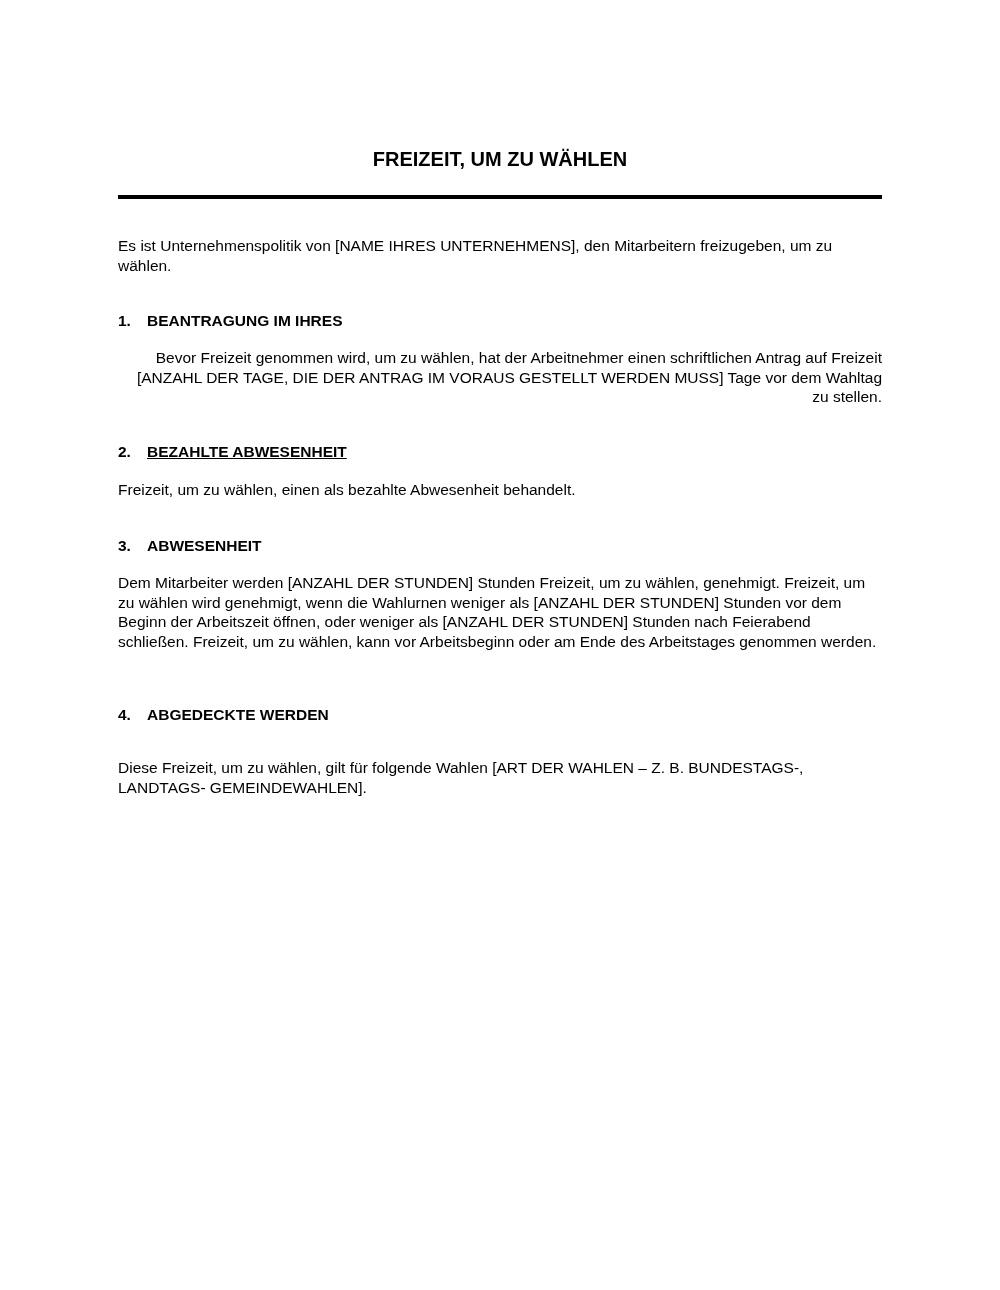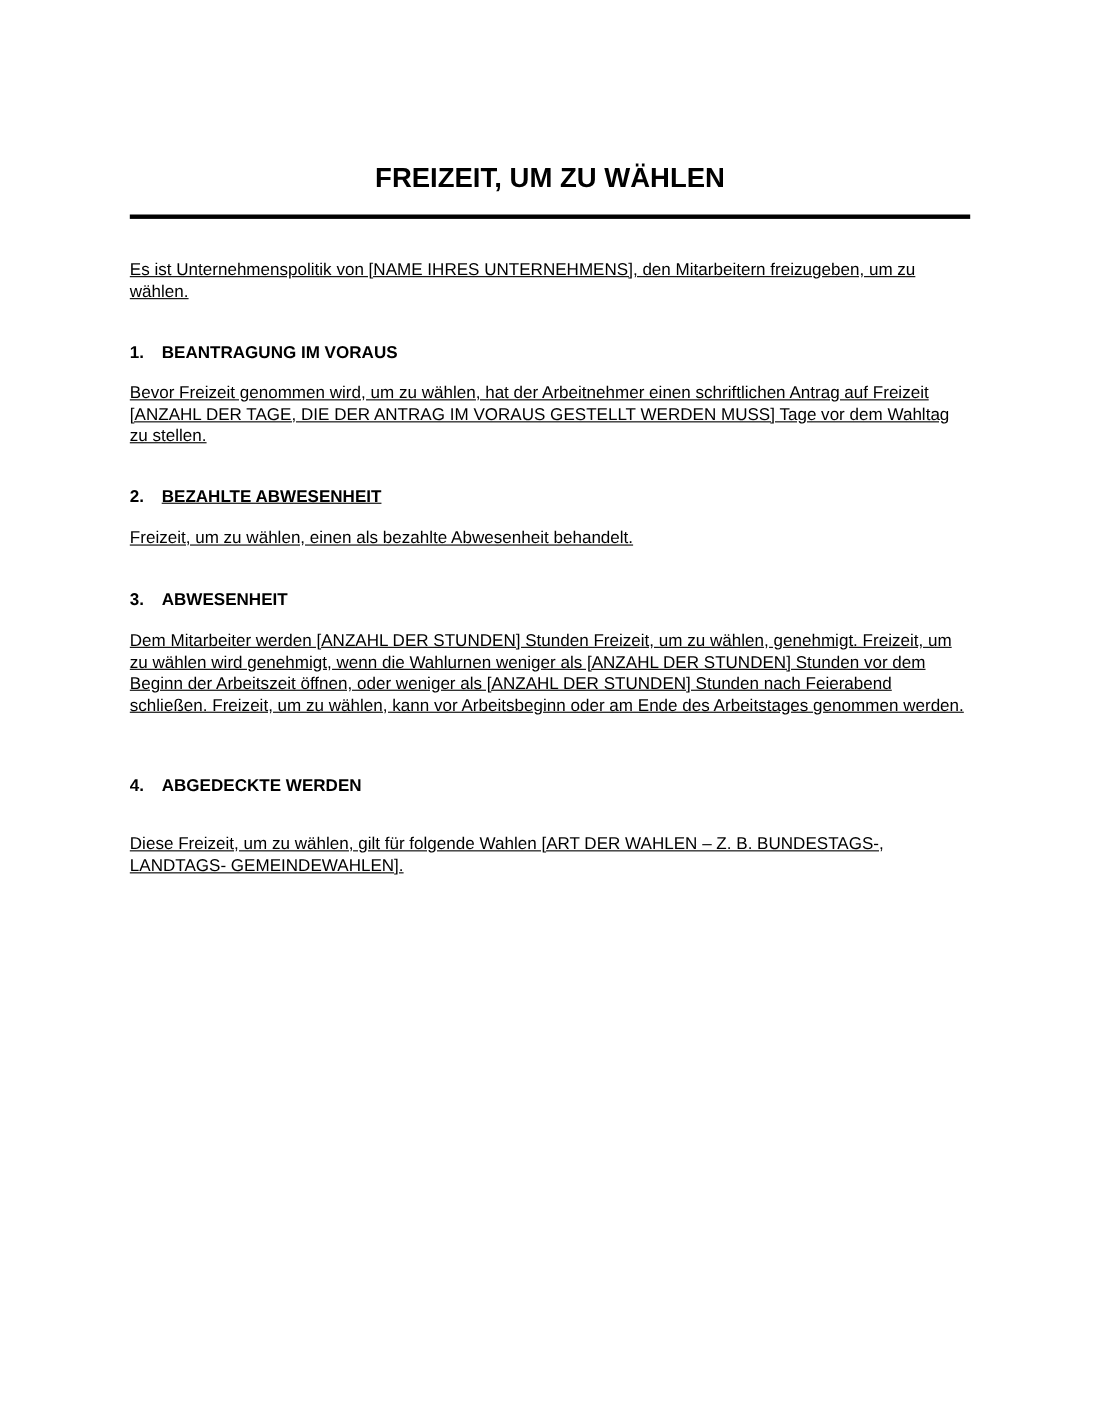--- a/index.html
+++ b/index.html
@@ -3,42 +3,42 @@
   <meta charset="utf-8">
   <style>
     html, body { margin: 0; padding: 0; background: #ffffff; }
     body {
       width: 1000px; height: 1290px; position: relative; overflow: hidden;
       font-family: "Liberation Sans", sans-serif; color: #000;
     }
     .page { position: absolute; left: 118px; top: 0; width: 764px; }
     .title {
       position: absolute; top: 148px; left: 0; width: 764px; text-align: center;
-      font-weight: bold; font-size: 25px; letter-spacing: 0px; margin: 0;
+      font-weight: bold; font-size: 20px; letter-spacing: 0px; margin: 0;
     }
     .rule {
       position: absolute; top: 195px; left: 0; width: 764px; height: 4px; background: #000;
     }
-    .body-text { font-size: 15.5px; line-height: 19.5px; margin: 0; position: absolute; left: 0; width: 764px; text-decoration: underline; }
+    .body-text { font-size: 15.5px; line-height: 19.5px; margin: 0; position: absolute; left: 0; width: 764px; }
     .heading { font-size: 15.5px; font-weight: bold; margin: 0; position: absolute; left: 0; }
     .heading .num { display: inline-block; width: 29px; }
   </style>
 </head>
 <body>
 
 <div class="page">
   <h1 class="title">FREIZEIT, UM ZU WÄHLEN</h1>
   <div class="rule"></div>
 
   <p class="body-text" style="top:236px;">Es ist Unternehmenspolitik von [NAME IHRES UNTERNEHMENS], den Mitarbeitern freizugeben, um zu wählen.</p>
 
   <h2 class="heading" style="top:312px;">
-    <span class="num">1.</span><span>BEANTRAGUNG IM VORAUS</span>
+    <span class="num">1.</span><span>BEANTRAGUNG IM IHRES</span>
   </h2>
-  <p class="body-text" style="top:348px;">Bevor Freizeit genommen wird, um zu wählen, hat der Arbeitnehmer einen schriftlichen Antrag auf Freizeit [ANZAHL DER TAGE, DIE DER ANTRAG IM VORAUS GESTELLT WERDEN MUSS] Tage vor dem Wahltag zu stellen.</p>
+  <p class="body-text" style="top:348px;text-align:right;">Bevor Freizeit genommen wird, um zu wählen, hat der Arbeitnehmer einen schriftlichen Antrag auf Freizeit [ANZAHL DER TAGE, DIE DER ANTRAG IM VORAUS GESTELLT WERDEN MUSS] Tage vor dem Wahltag zu stellen.</p>
 
   <h2 class="heading" style="top:443px;text-decoration:underline;">
     <span class="num">2.</span><span>BEZAHLTE ABWESENHEIT</span>
   </h2>
   <p class="body-text" style="top:480px;">Freizeit, um zu wählen, einen als bezahlte Abwesenheit behandelt.</p>
 
   <h2 class="heading" style="top:537px;">
     <span class="num">3.</span><span>ABWESENHEIT</span>
   </h2>
   <p class="body-text" style="top:573px;">Dem Mitarbeiter werden [ANZAHL DER STUNDEN] Stunden Freizeit, um zu wählen, genehmigt. Freizeit, um zu wählen wird genehmigt, wenn die Wahlurnen weniger als [ANZAHL DER STUNDEN] Stunden vor dem Beginn der Arbeitszeit öffnen, oder weniger als [ANZAHL DER STUNDEN] Stunden nach Feierabend schließen. Freizeit, um zu wählen, kann vor Arbeitsbeginn oder am Ende des Arbeitstages genommen werden.</p>

